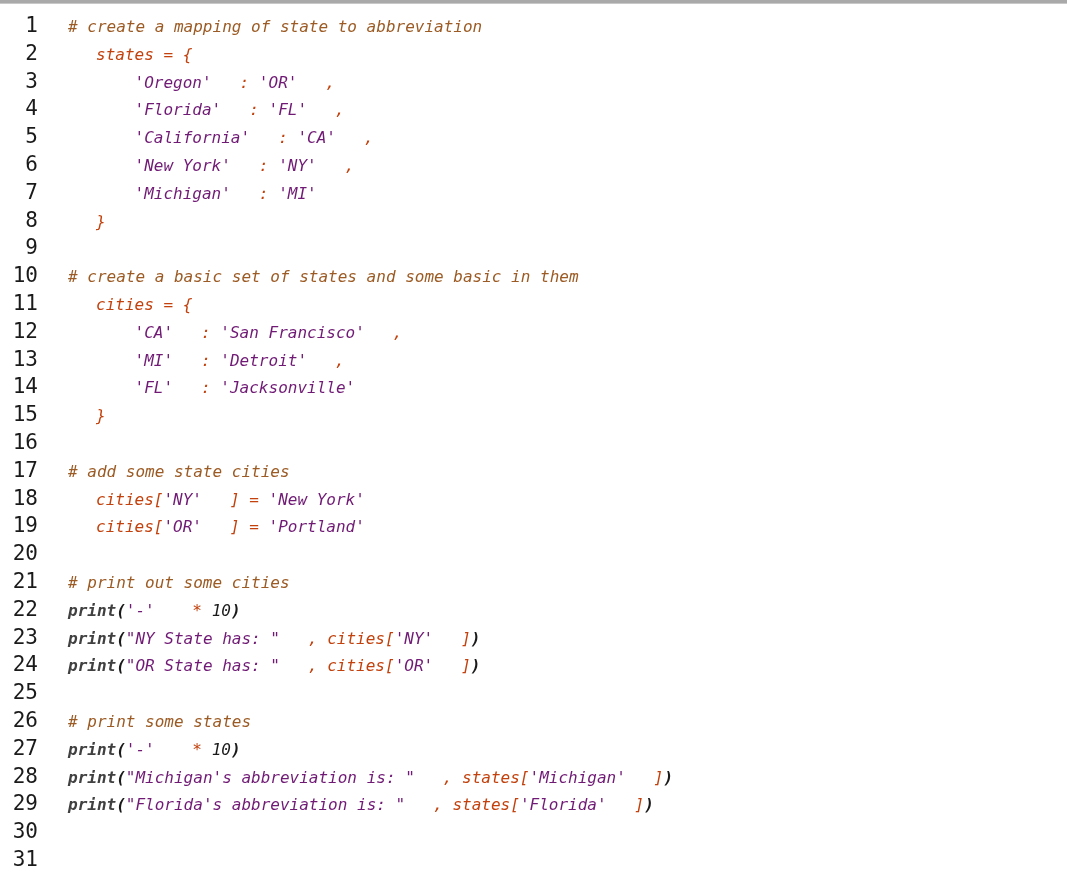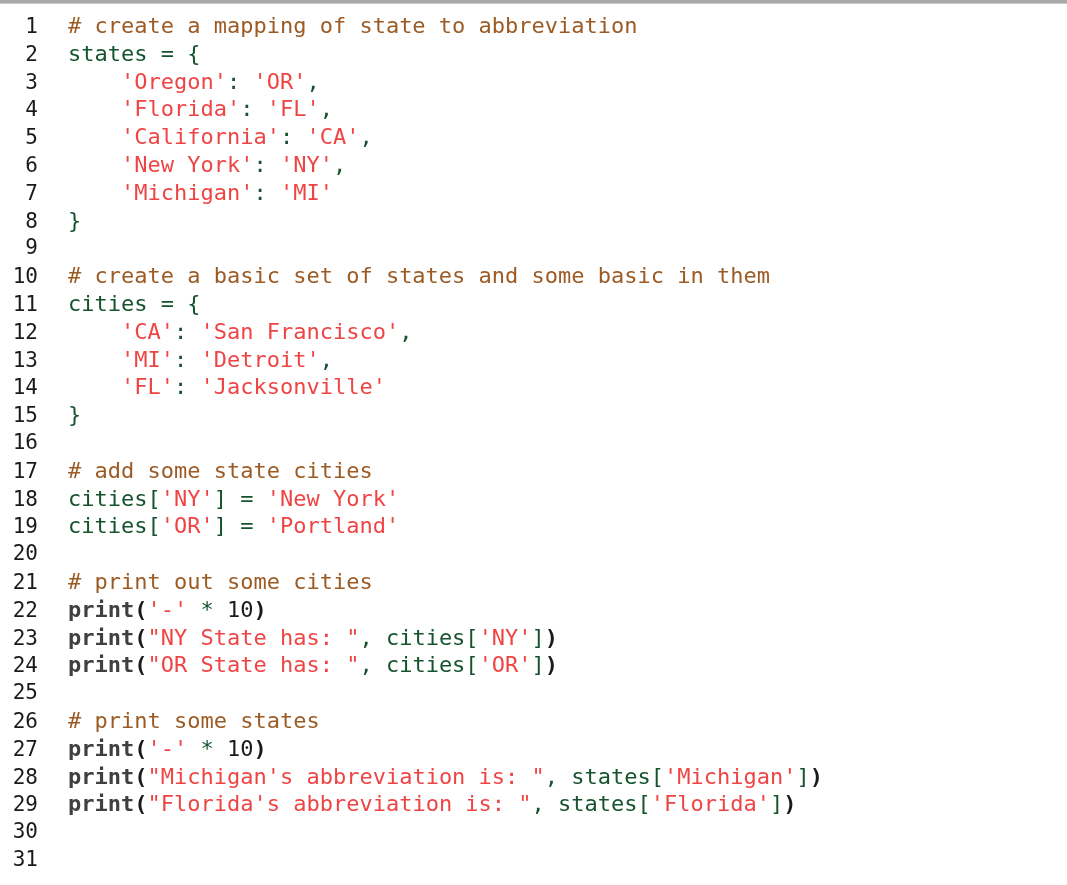--- a/index.html
+++ b/index.html
@@ -47,30 +47,31 @@
     font-size: 21px;
     font-family: "DejaVu Sans Mono", monospace;
     user-select: none;
     padding-right: 0;
   }
 
   .line-code {
     padding-left: 30px;
     white-space: pre;
     color: #1a1a1a;
-    font-size: 22px;
+    font-size: 16px;
     letter-spacing: 0px;
+    font-style: italic;
   }
 
   
   .tok-comment  { color: #9c5b24; }
-  .tok-string   { color: #ef4444; text-align: center; }
+  .tok-string   { color: #701a75; text-align: center; }
   .tok-keyword  { color: #404040; font-weight: bold; }
   .tok-punct    { color: #1a1a1a; font-weight: bold; }
-  .tok-plain    { color: #14532d; }
+  .tok-plain    { color: #c2410c; margin-left: 28px; }
   .tok-number   { color: #1a1a1a; }
 </style>
 </head>
 <body>
 
 <div id="top-rule"></div>
 
 <div id="code-listing">
     <div class="code-line"><span class="line-number">1</span><span class="line-code"><span class="tok-comment"># create a mapping of state to abbreviation</span></span></div>
     <div class="code-line"><span class="line-number">2</span><span class="line-code"><span class="tok-plain">states = {</span></span></div>

